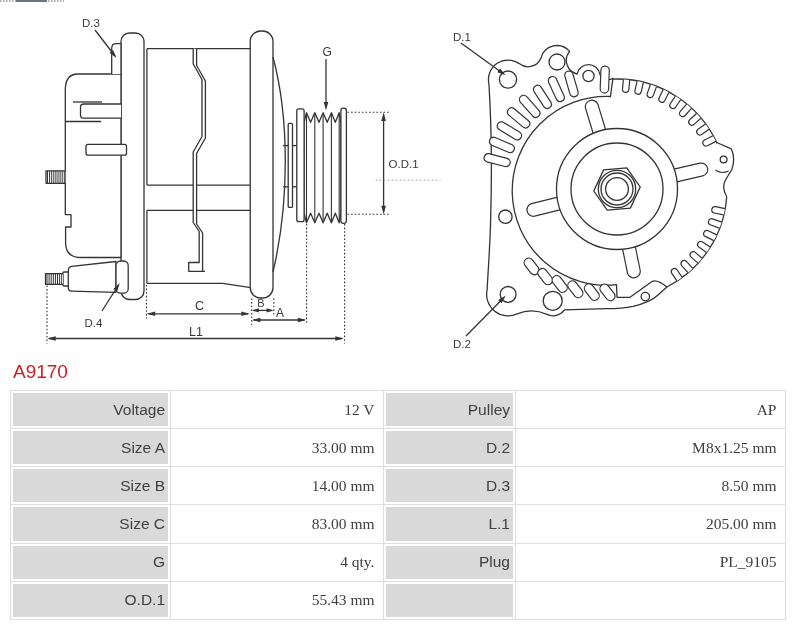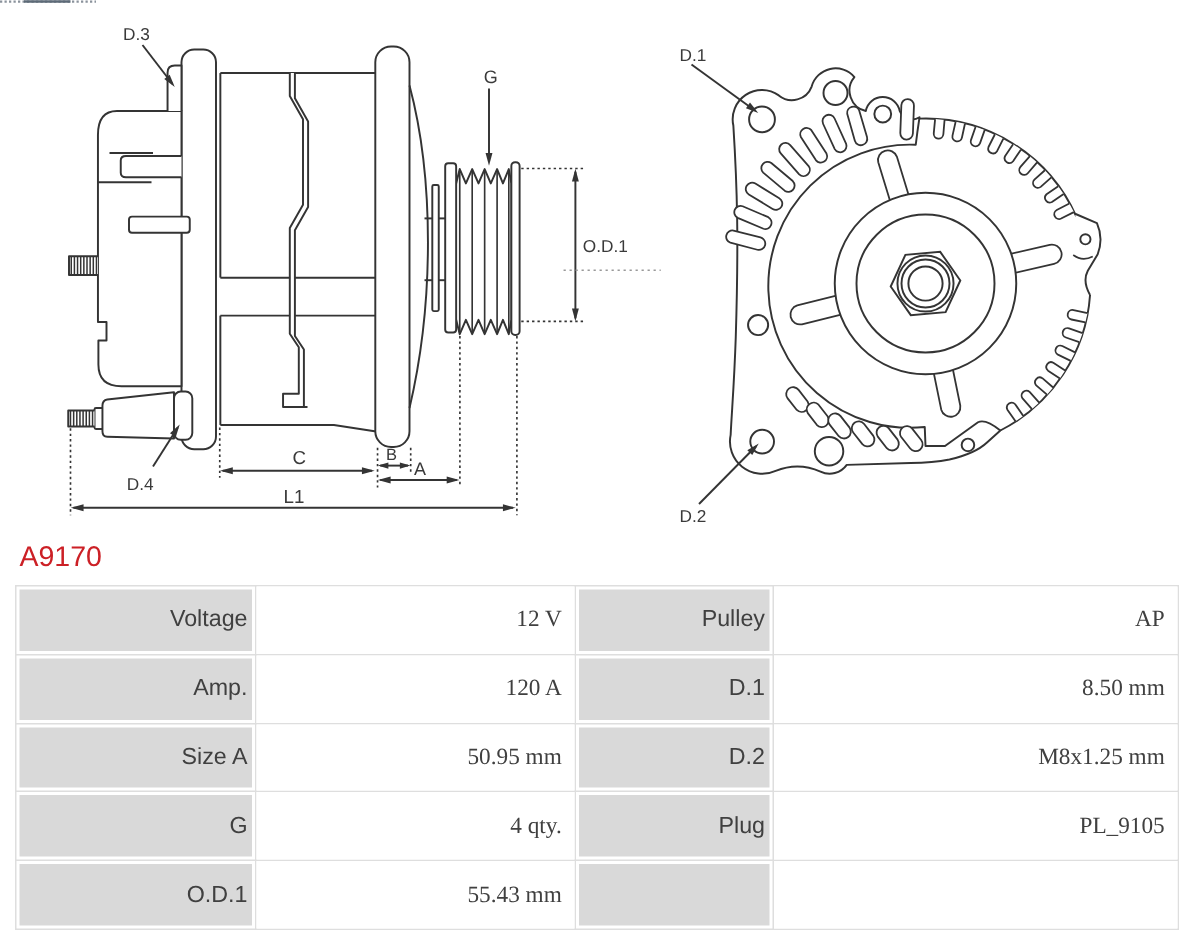--- a/index.html
+++ b/index.html
@@ -180,30 +180,36 @@
       <col style="width:269px">
     </colgroup>
 <tbody>
       <tr>
         <td class="l">Voltage</td>
         <td class="v">12 V</td>
         <td class="l">Pulley</td>
         <td class="v">AP</td>
       </tr>
 <tr>
-        <td class="l">Amp.</td>
-        <td class="v">120 A</td>
-        <td class="l">D.1</td>
-        <td class="v">8.50 mm</td>
-      </tr>
-<tr>
         <td class="l">Size A</td>
-        <td class="v">50.95 mm</td>
+        <td class="v">33.00 mm</td>
         <td class="l">D.2</td>
         <td class="v">M8x1.25 mm</td>
+      </tr>
+<tr>
+        <td class="l">Size B</td>
+        <td class="v">14.00 mm</td>
+        <td class="l">D.3</td>
+        <td class="v">8.50 mm</td>
+      </tr>
+<tr>
+        <td class="l">Size C</td>
+        <td class="v">83.00 mm</td>
+        <td class="l">L.1</td>
+        <td class="v">205.00 mm</td>
       </tr>
 <tr>
         <td class="l">G</td>
         <td class="v">4 qty.</td>
         <td class="l">Plug</td>
         <td class="v">PL_9105</td>
       </tr>
 <tr>
         <td class="l">O.D.1</td>
         <td class="v">55.43 mm</td>

